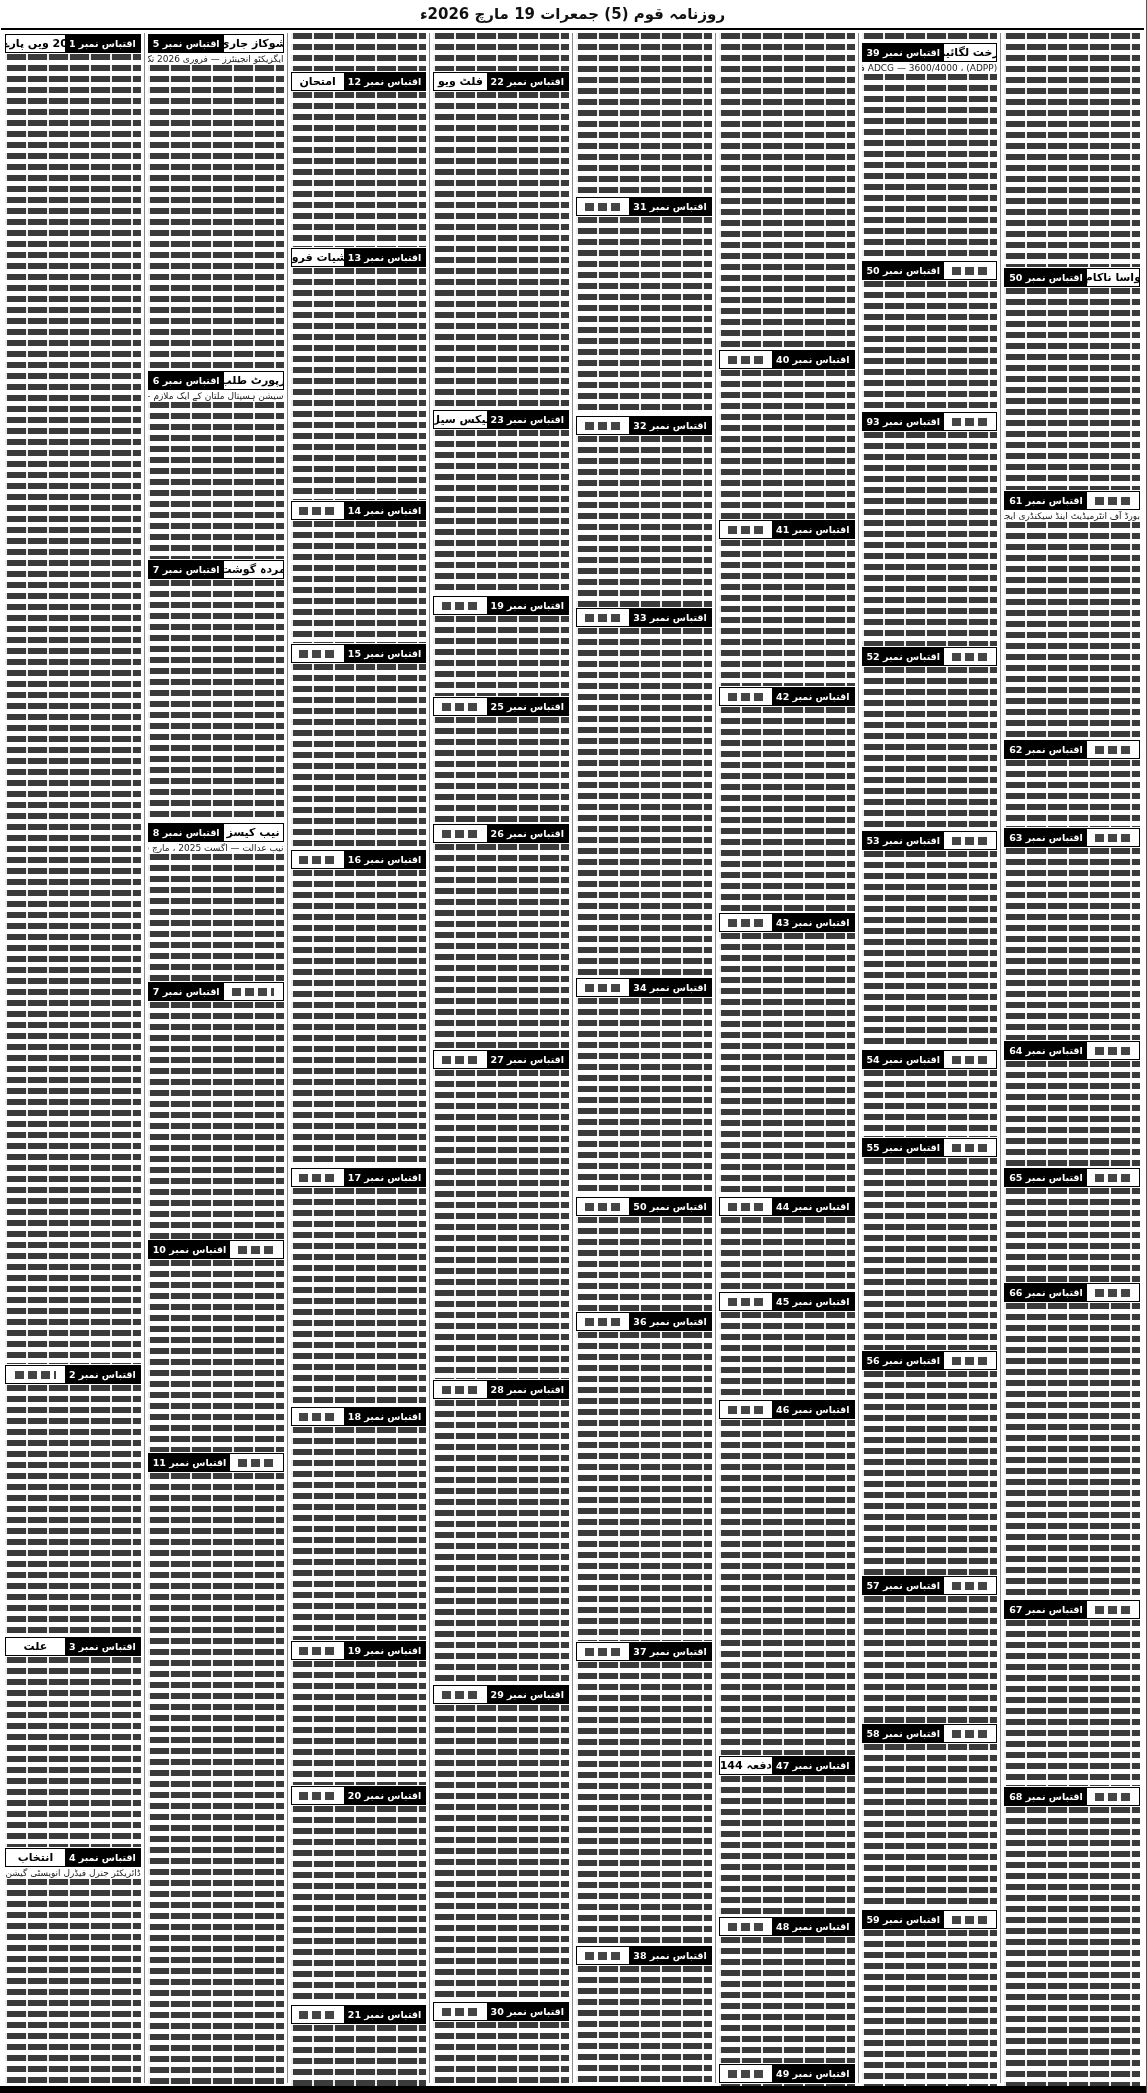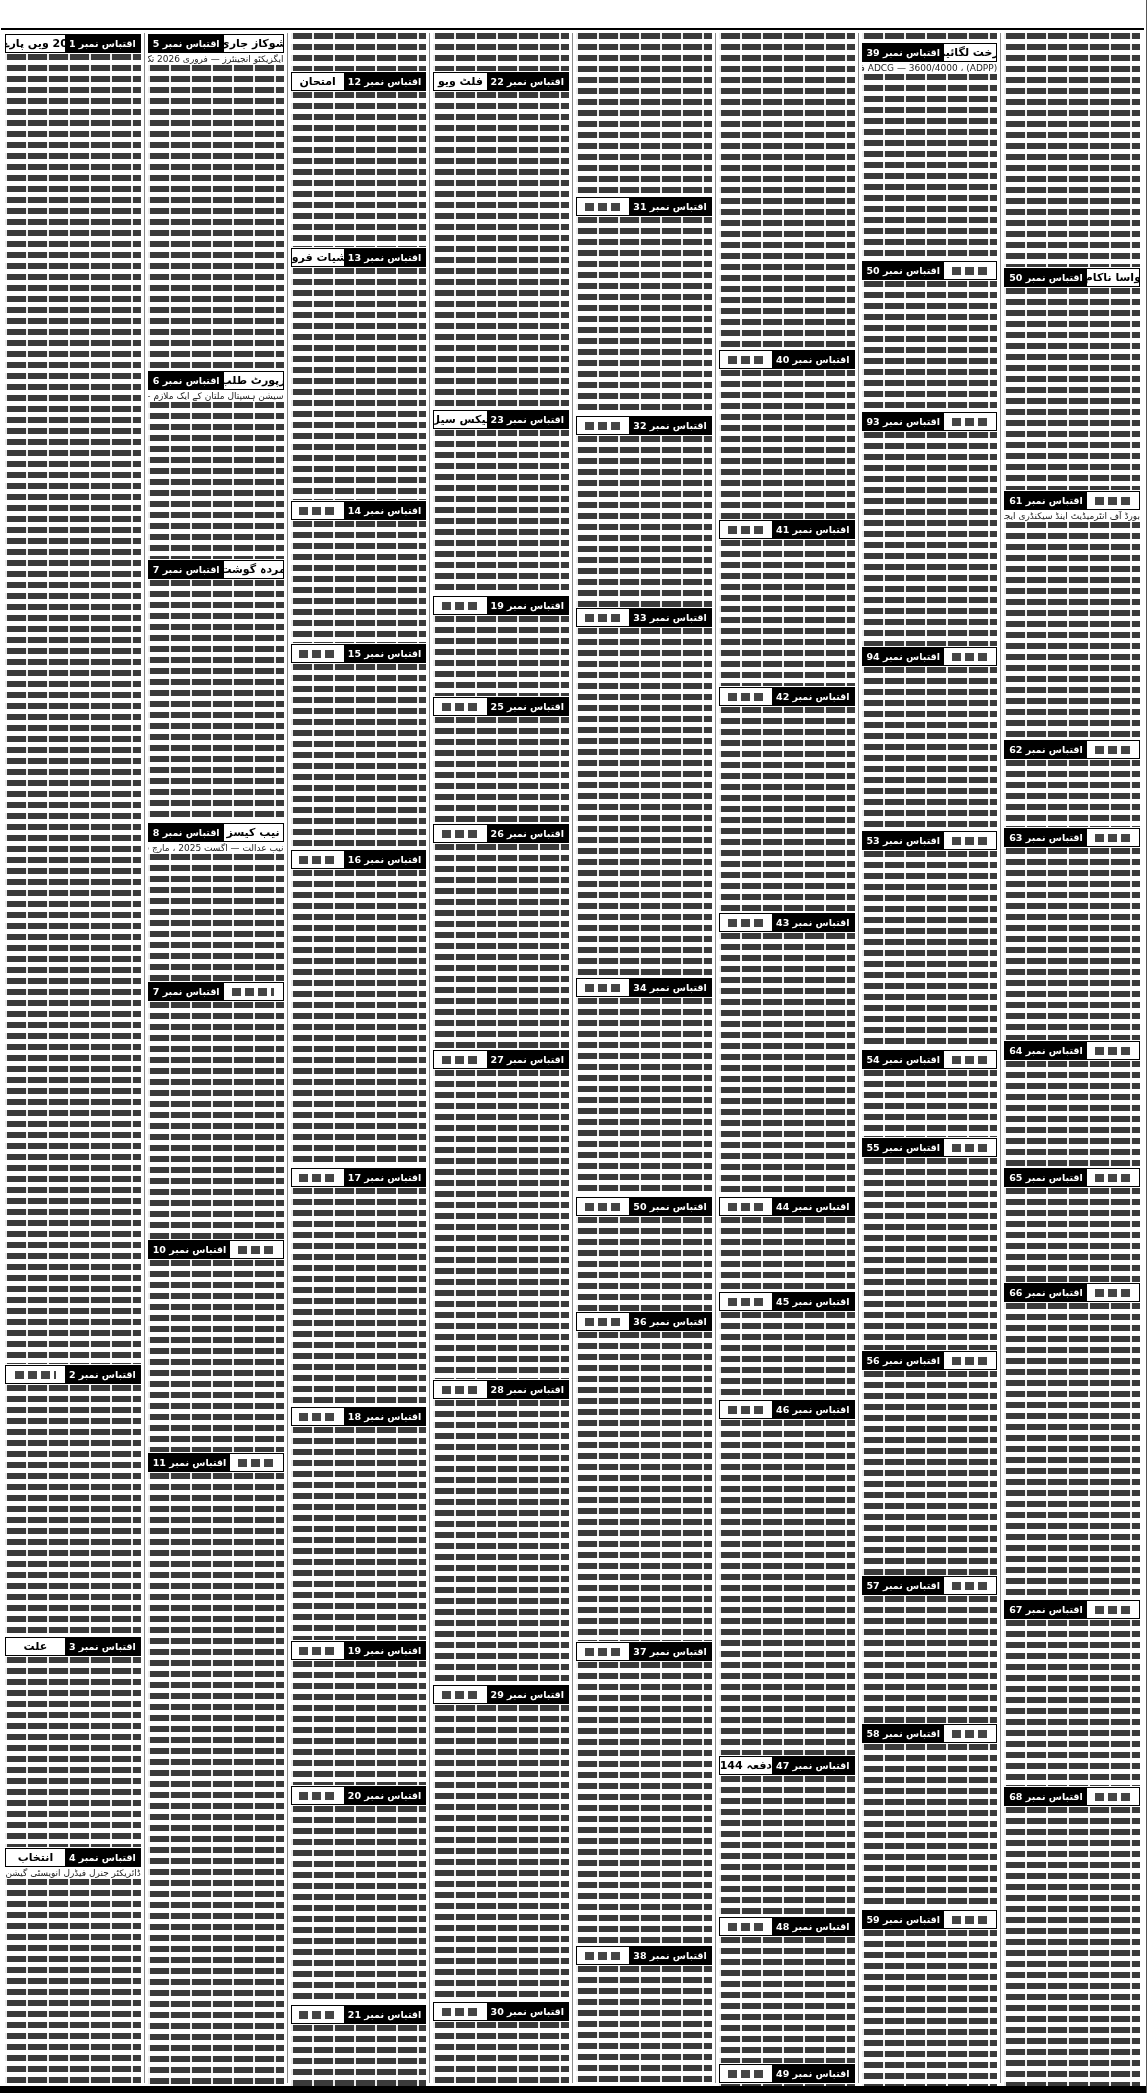--- a/index.html
+++ b/index.html
@@ -50,20 +50,21 @@
     font-size:11px;font-weight:bold;color:#000;direction:rtl;overflow:hidden;white-space:nowrap;
   }
   .badge-head .greek-mini{width:70%;height:8px;
     background:repeating-linear-gradient(90deg,#444 0 9px,#fff 9px 13px);}
   #bottom-bar{position:absolute;left:0;right:0;bottom:0;height:7px;background:#000;}
 </style>
 </head>
 <body>
 
 <div id="page">
+  <div id="masthead">روزنامہ قوم (5) جمعرات 19 مارچ 2026ء</div>
   <div id="head-rule"></div>
   <div id="cols">
       <div class="col">
         <div class="badge-bar">
           <div class="badge-num">اقتباس نمبر 1</div>
           <div class="badge-head">20 ویں پارے</div>
         </div>
         <div class="txtblock" style="height: 1310px;">
           <div class="greek" style="flex: 1 1 auto;"></div>
         </div>
@@ -519,21 +520,21 @@
         <div class="badge-bar flip">
           <div class="badge-num">اقتباس نمبر 93</div>
           <div class="badge-head">
             <div class="greek-mini"></div>
           </div>
         </div>
         <div class="txtblock" style="height: 214px;">
           <div class="greek" style="flex: 1 1 auto;"></div>
         </div>
         <div class="badge-bar flip">
-          <div class="badge-num">اقتباس نمبر 94</div>
+          <div class="badge-num">اقتباس نمبر 52</div>
           <div class="badge-head">
             <div class="greek-mini"></div>
           </div>
         </div>
         <div class="txtblock" style="height: 163px;">
           <div class="greek" style="flex: 1 1 auto;"></div>
         </div>
         <div class="badge-bar flip">
           <div class="badge-num">اقتباس نمبر 53</div>
           <div class="badge-head">

